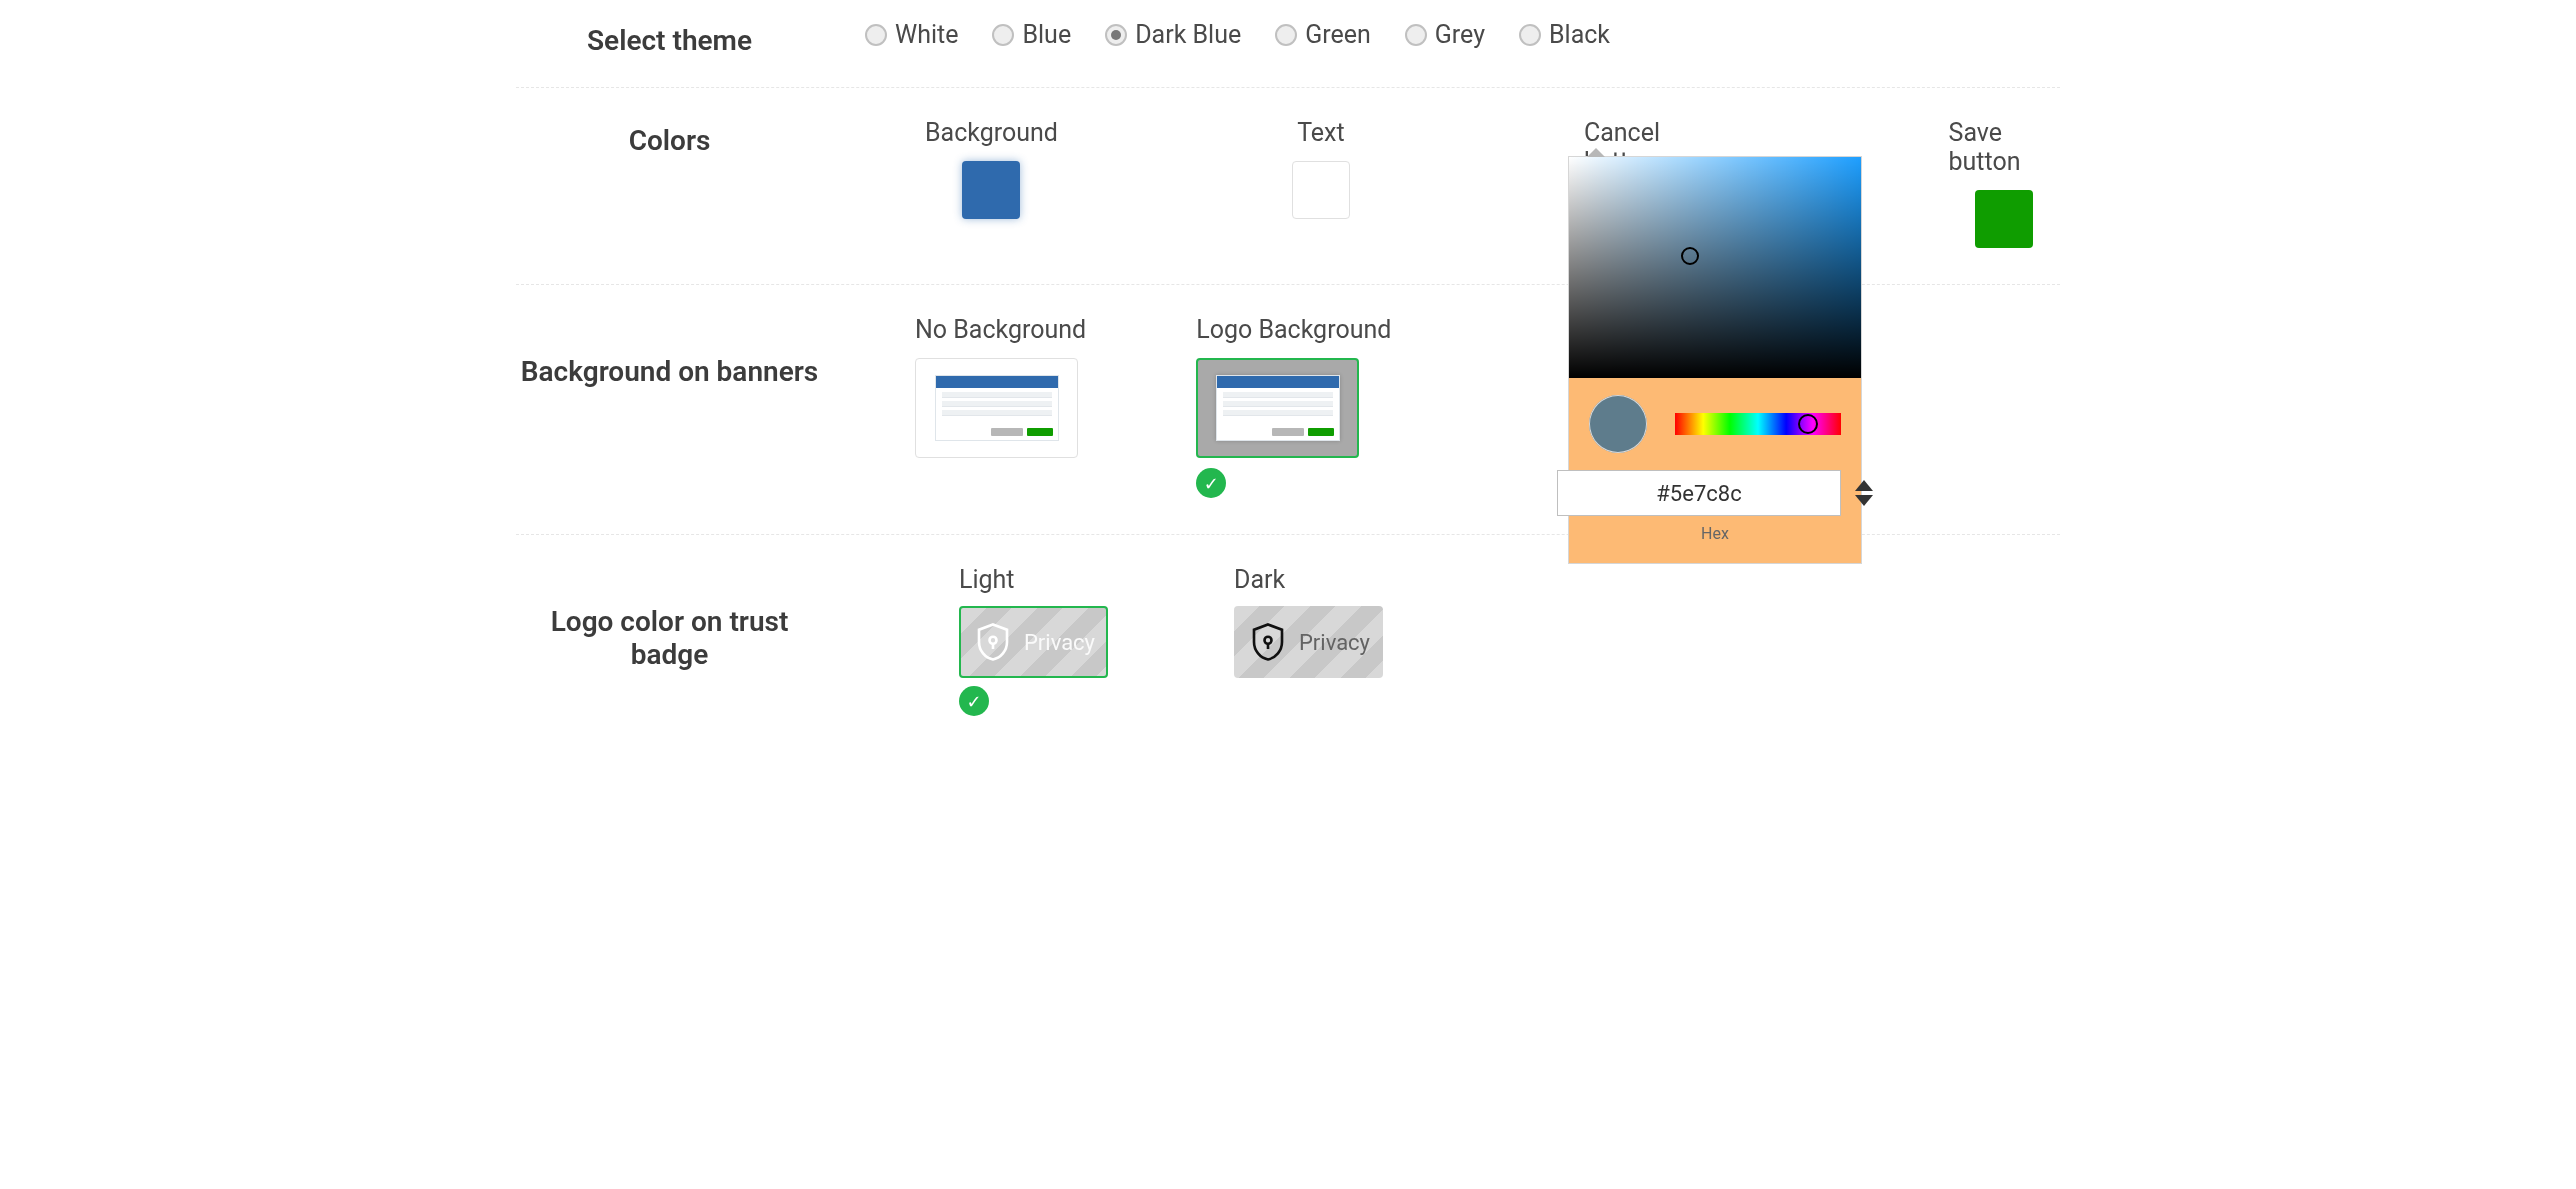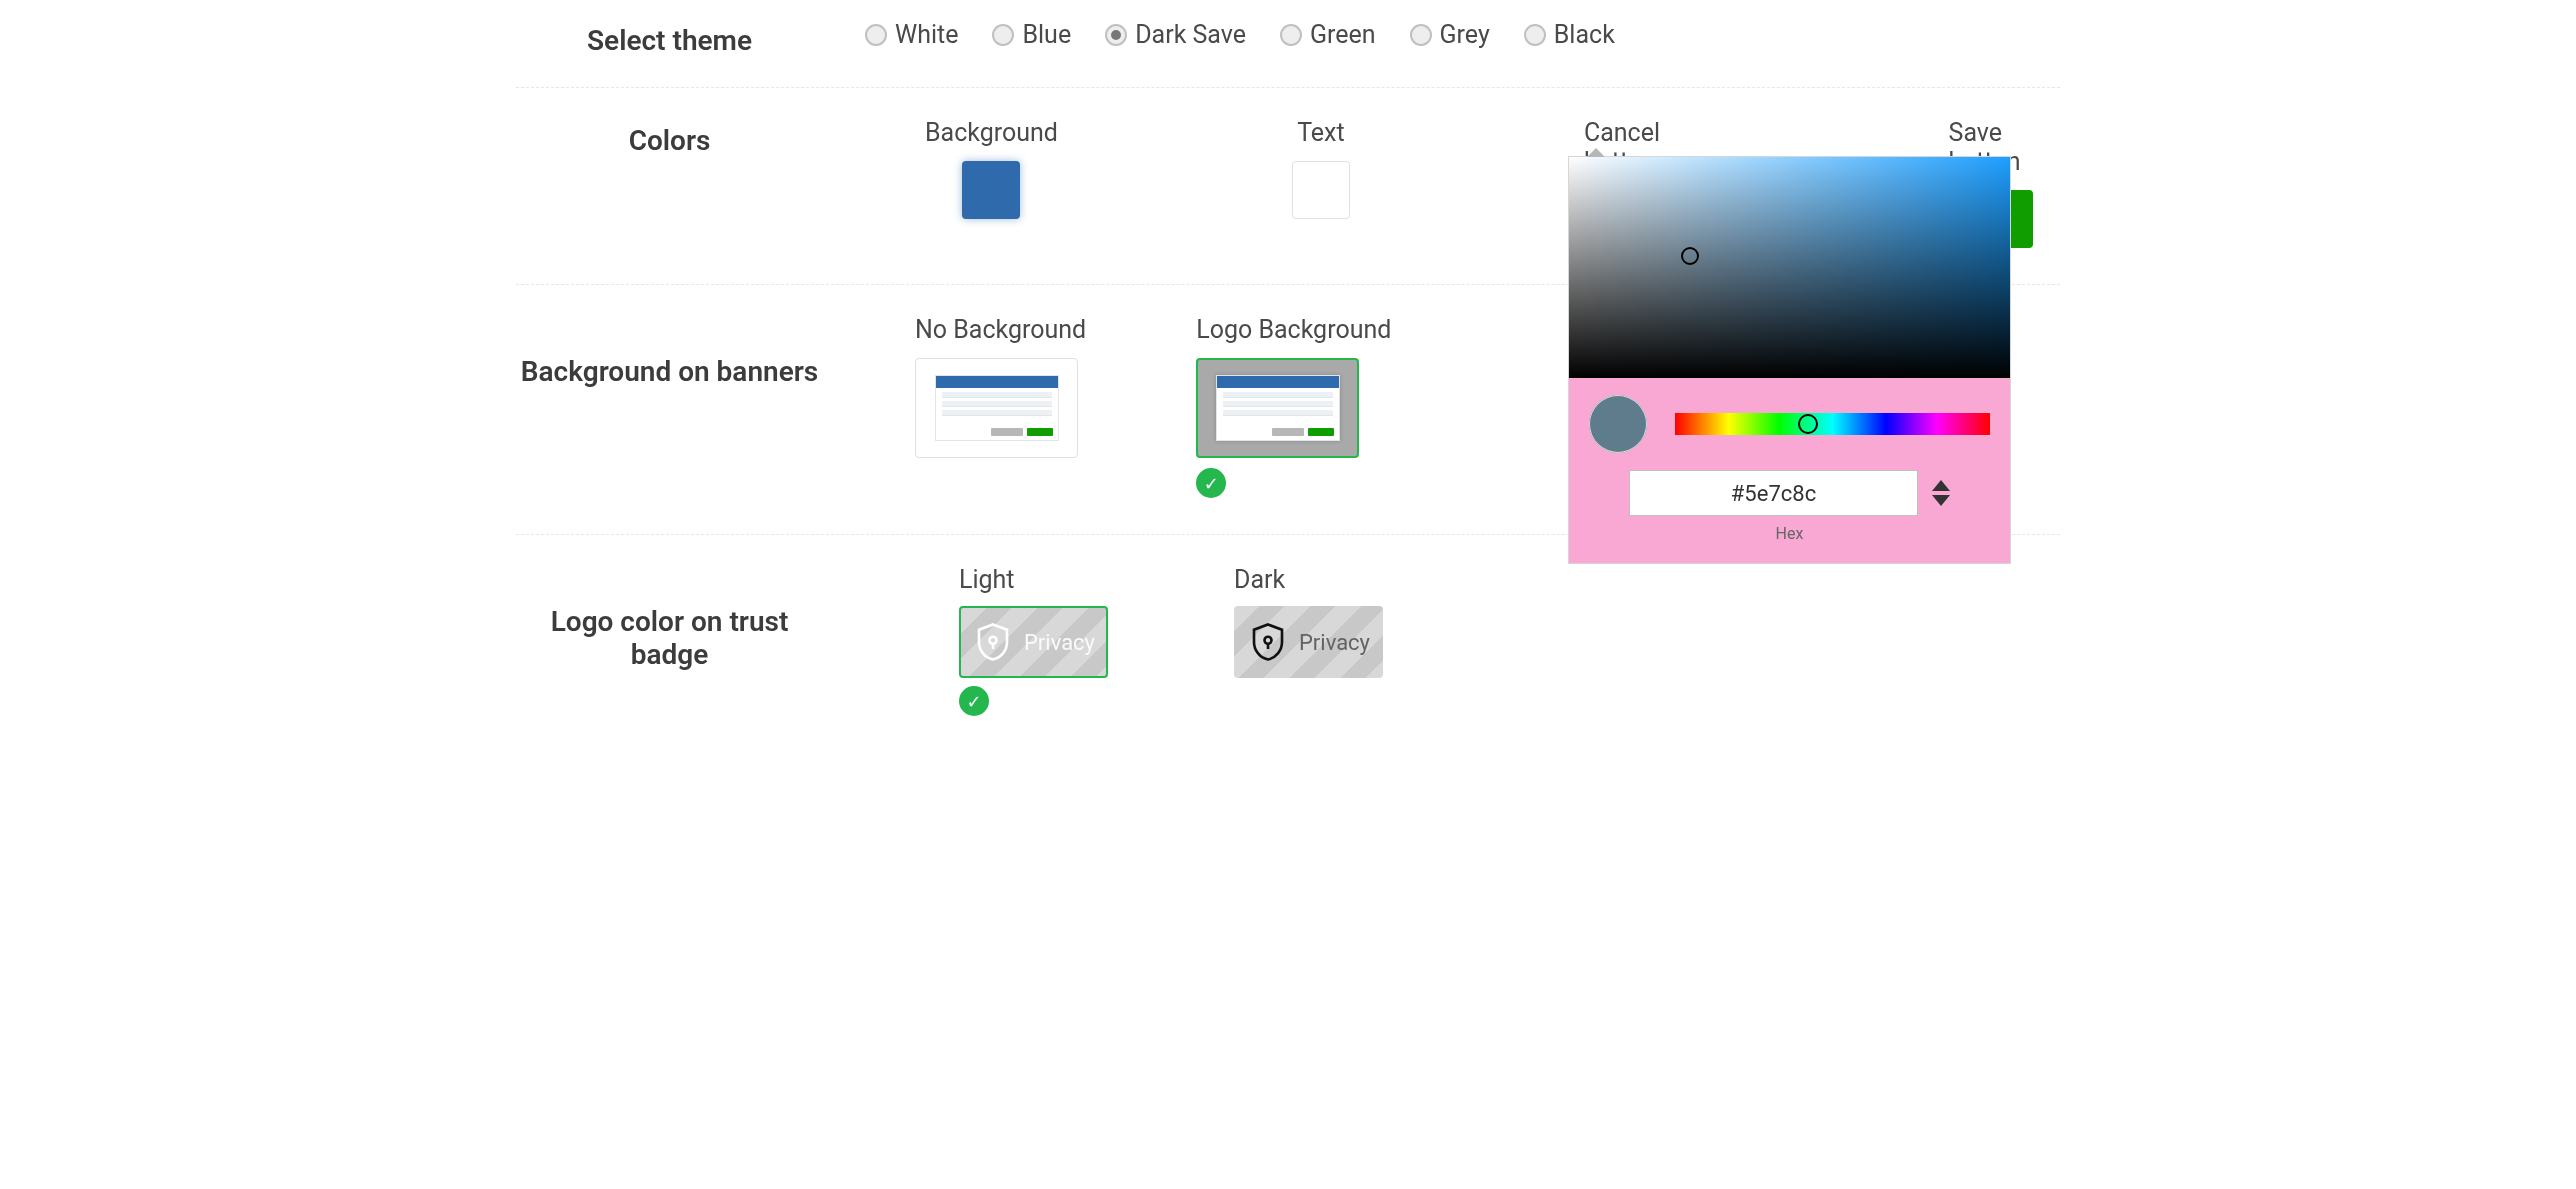--- a/index.html
+++ b/index.html
@@ -149,22 +149,22 @@
   .badge-card.light .txt { color: #fafafa; }
   .badge-card.dark .txt { color: #636363; }
   .lock-svg { width: 42px; height: 42px; }
   .badge-card.light .lock-svg { stroke: #fff; fill:none; }
   .badge-card.dark .lock-svg { stroke: #111; fill:none; }
 
   
   .picker {
     position: absolute;
     top: 68px; left: 1052px;
-    width: 443px;
-    background: #f9a8d4;
+    width: 294px;
+    background: #fdba74;
     border: 1px solid #d6d6d6;
     z-index: 100;
   }
   .picker-arrow {
     position:absolute; top:-9px; left: 18px;
     width: 0; height: 0;
     border-left: 9px solid transparent;
     border-right: 9px solid transparent;
     border-bottom: 9px solid #b7b7b7;
   }
@@ -222,21 +222,21 @@
       <label class="radio-opt">
         <span class="radio"></span>
         <span>White</span>
       </label>
       <label class="radio-opt">
         <span class="radio"></span>
         <span>Blue</span>
       </label>
       <label class="radio-opt">
         <span class="radio checked"></span>
-        <span>Dark Save</span>
+        <span>Dark Blue</span>
       </label>
       <label class="radio-opt">
         <span class="radio"></span>
         <span>Green</span>
       </label>
       <label class="radio-opt">
         <span class="radio"></span>
         <span>Grey</span>
       </label>
       <label class="radio-opt">

